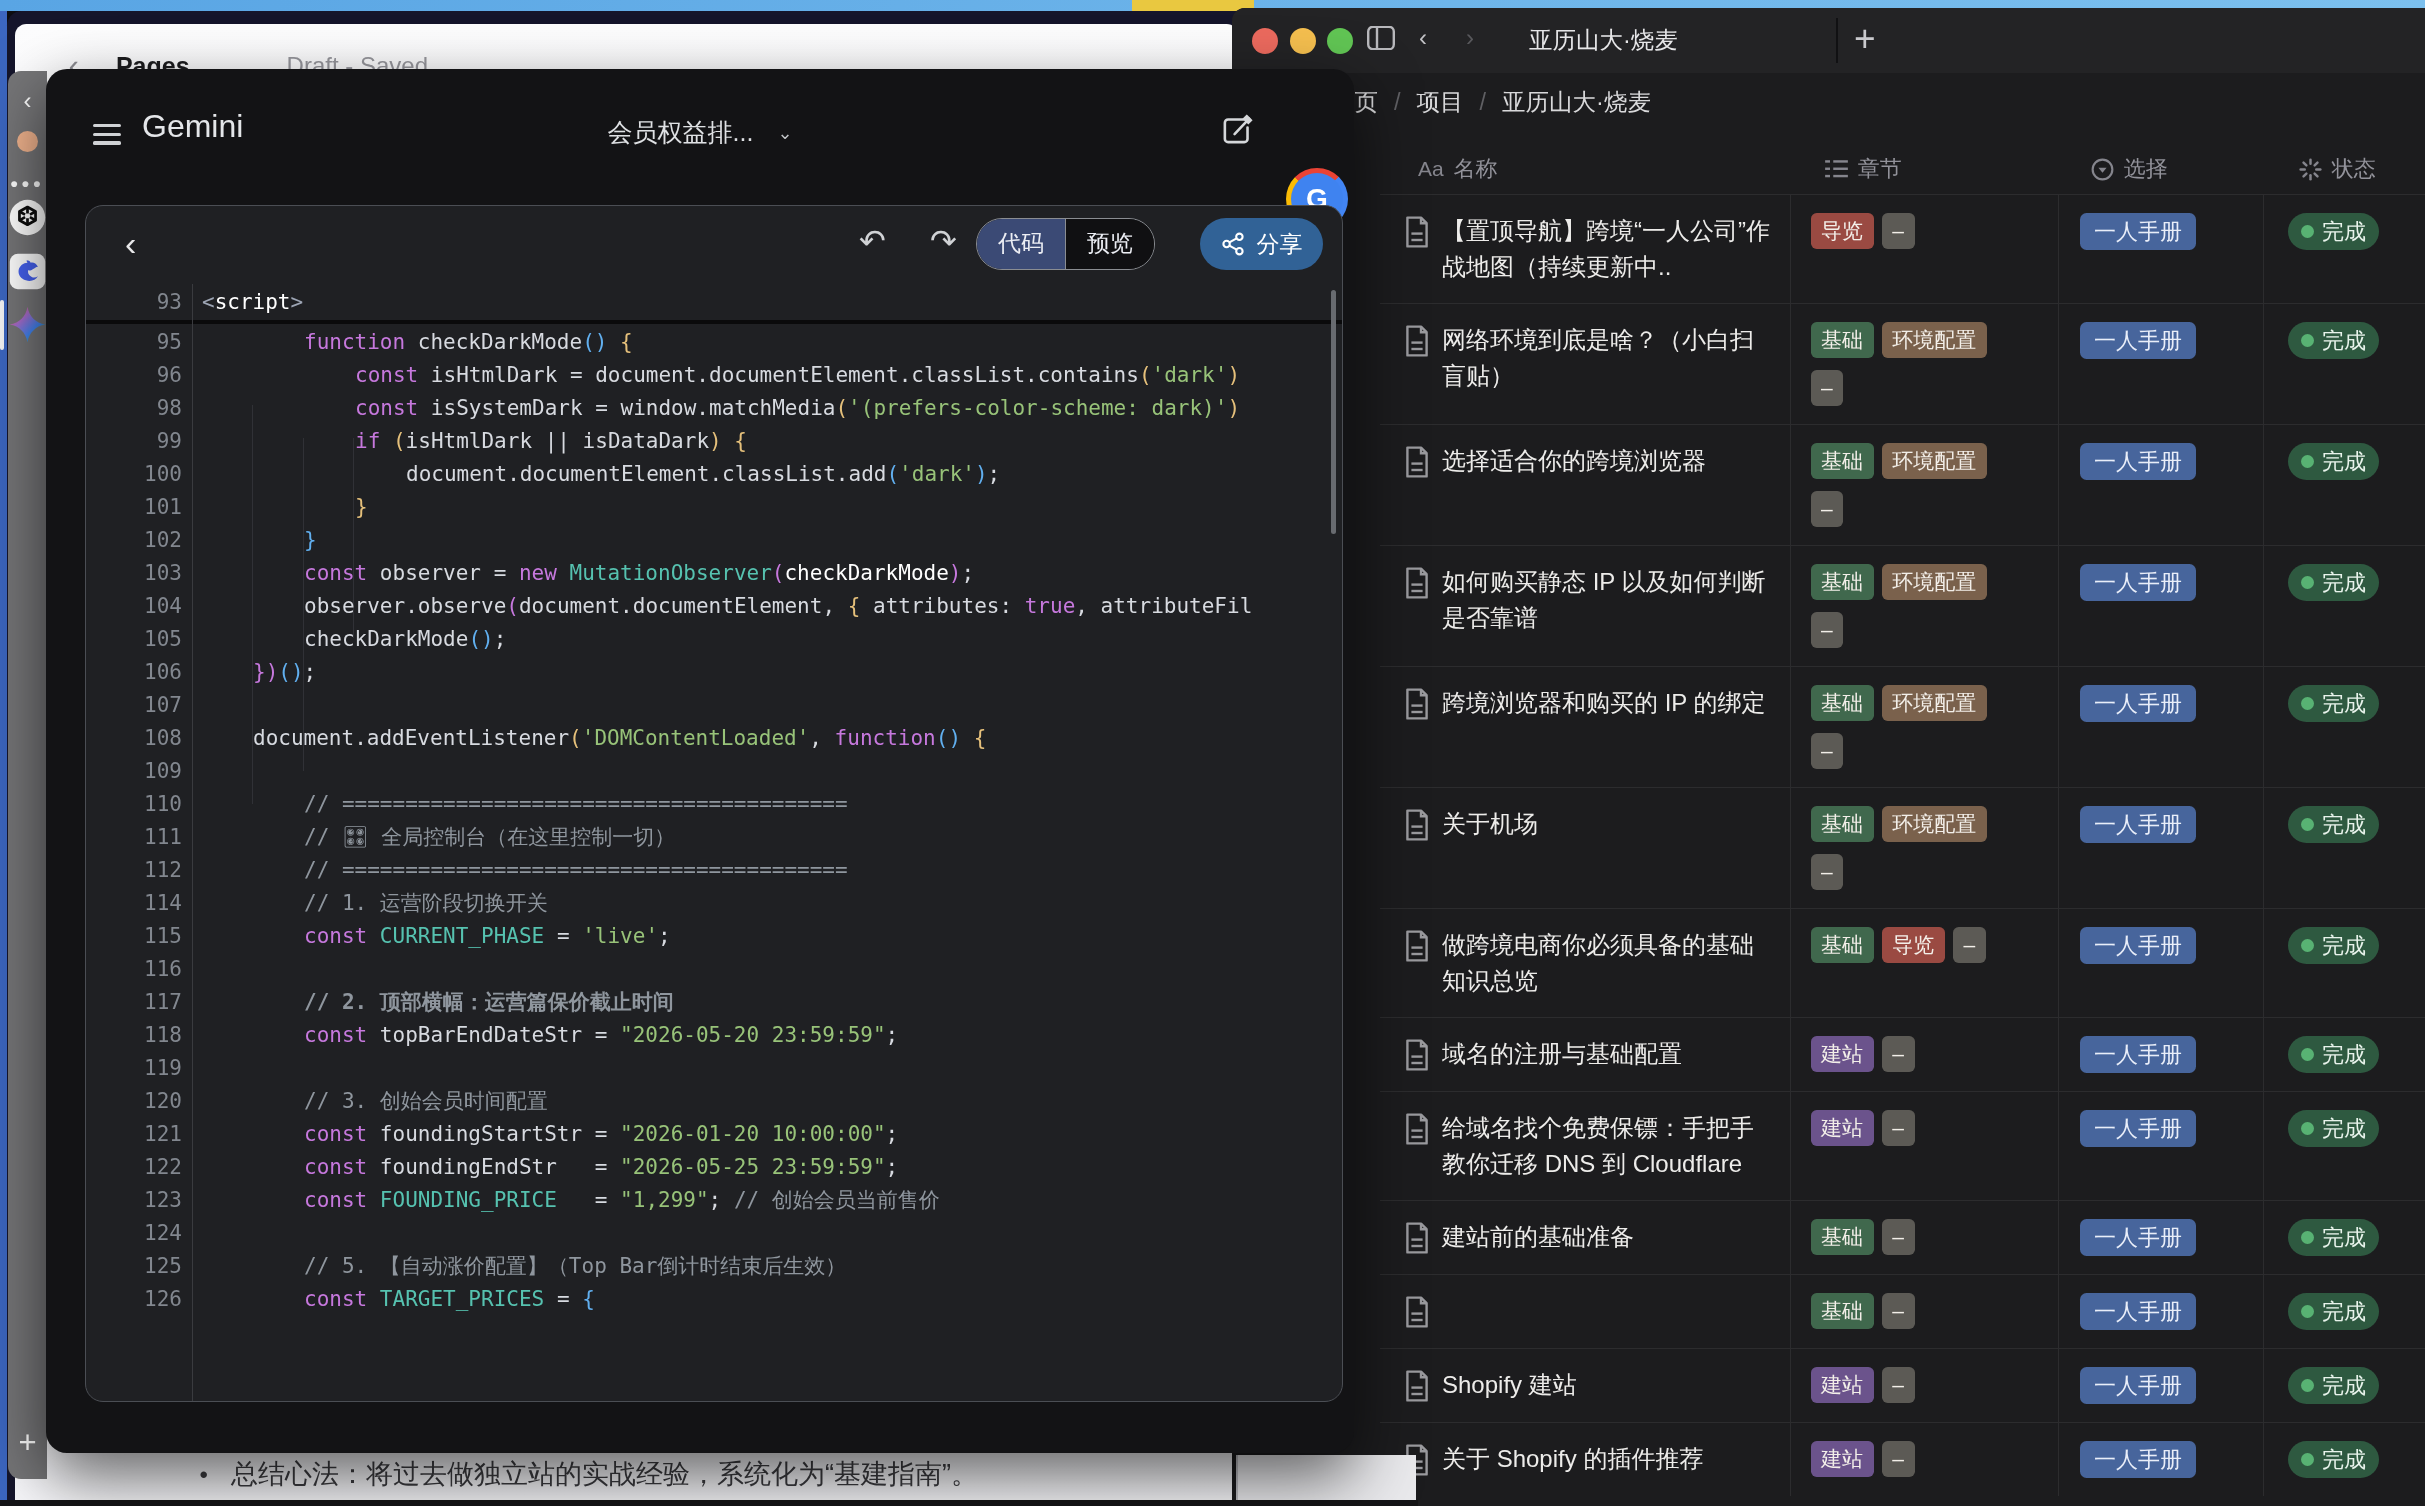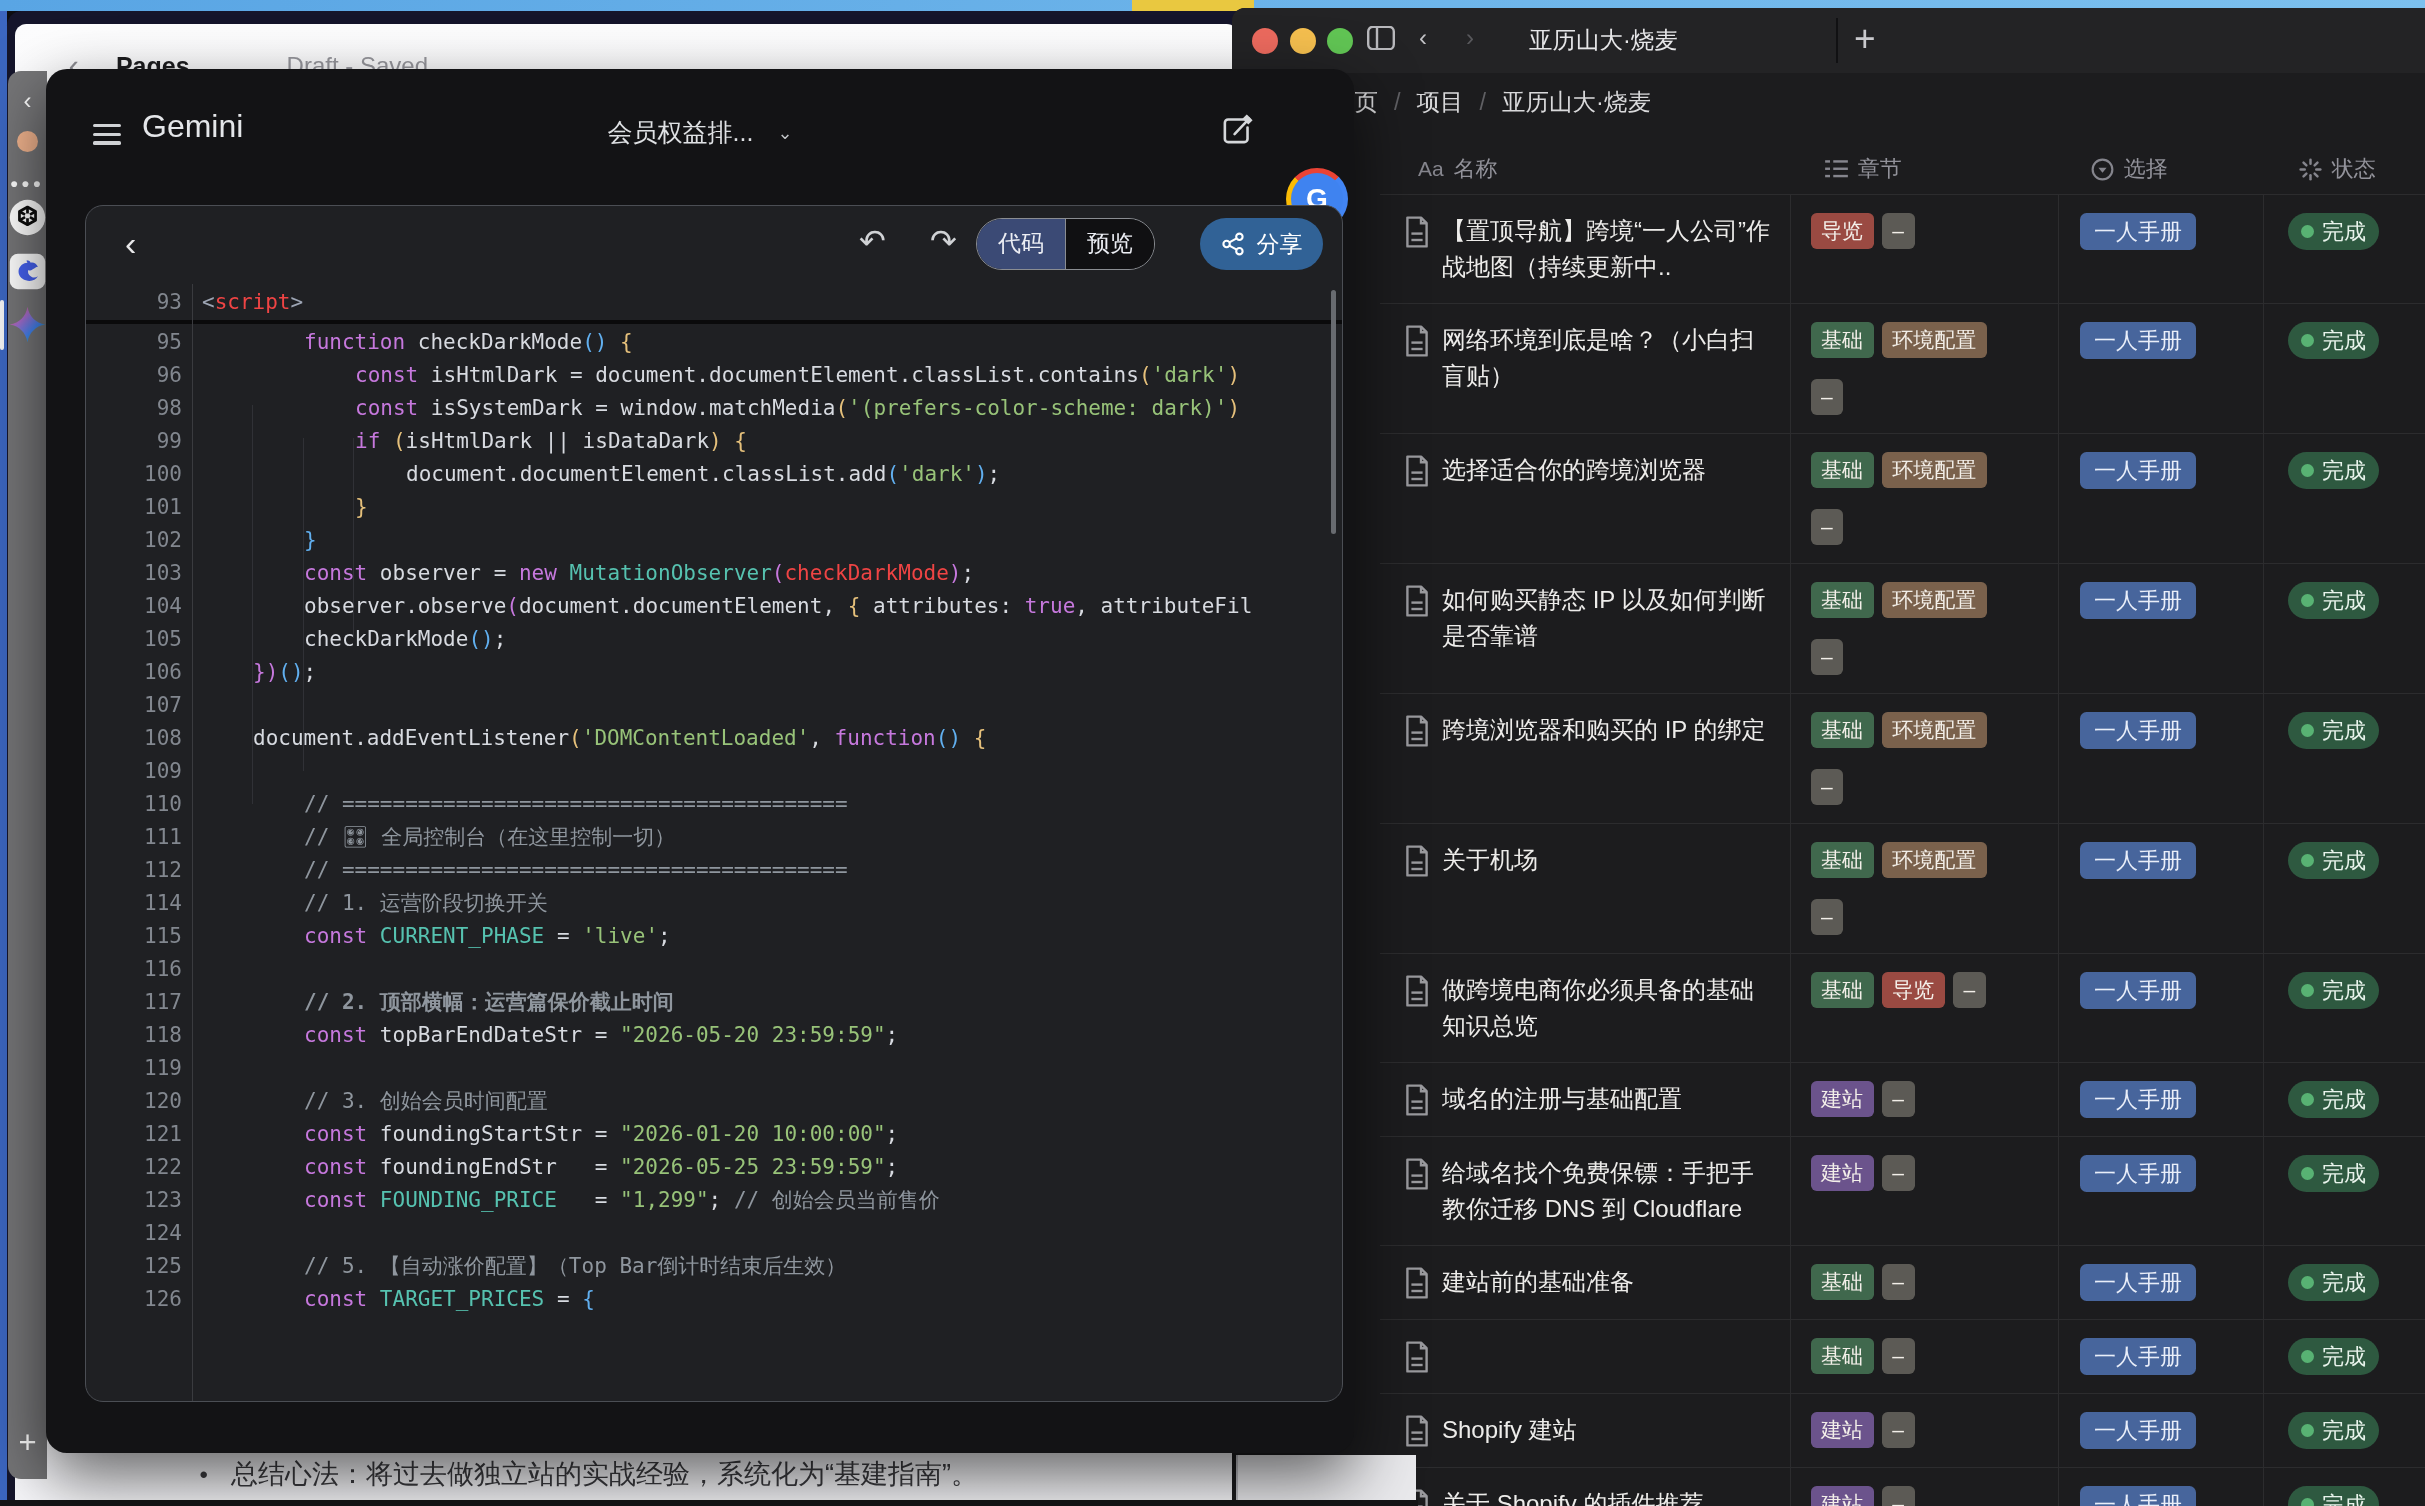--- a/index.html
+++ b/index.html
@@ -50,21 +50,21 @@
   .th-name{width:410px;padding-left:26px;}
   .th-chap{width:268px;padding-left:23px;}
   .th-sel{width:205px;padding-left:21px;}
   .th-stat{width:163px;padding-left:24px;}
   .trow{display:flex;border-top:0.8px solid #2c2c2e;}
   .c{box-sizing:border-box;}
   .c-name{width:410px;padding:18px 14.6px 18px 24px;display:flex;gap:12px;}
   .page-ico{flex:none;margin-top:3.2px;color:#9a9a9e;}
   .row-title{font-size:24px;line-height:36px;color:#edecea;font-weight:500;}
   .c-chap{width:268px;padding:18px 32px 18px 19.5px;border-left:0.8px solid #2c2c2e;
-          display:flex;flex-wrap:wrap;gap:21px 8px;align-content:flex-start;}
+          display:flex;flex-wrap:wrap;gap:12px 8px;align-content:flex-start;}
   .tag{height:36px;padding:0 10.6px;border-radius:5.7px;font-size:21px;line-height:36px;color:#f3efe9;white-space:nowrap;}
   .c-sel{width:205px;padding:18px 0 18px 21px;border-left:0.8px solid #2c2c2e;}
   .sel-pill{display:inline-block;height:37px;padding:0 14px;border-radius:6.5px;font-size:22px;line-height:37px;color:#e9eef9;}
   .c-stat{width:163px;padding:18px 0 18px 24px;border-left:0.8px solid #2c2c2e;}
   .status-pill{display:inline-flex;align-items:center;gap:8px;height:37px;padding:0 13px;border-radius:18.7px;color:#e8f3eb;font-size:22px;}
   .status-dot{width:13px;height:13px;border-radius:50%;}
 
   
   #app-sidebar{left:8px;top:71px;width:39px;height:1408px;background:#757577;border-radius:13px 0 0 13px;z-index:5;}
   .sb-item{position:absolute;left:0;width:39px;display:flex;justify-content:center;color:#fff;}
@@ -115,21 +115,21 @@
   .code-row.first{height:36px;line-height:36px;}
   .ln{width:96px;text-align:right;color:#82878f;flex:none;}
   .lc{padding-left:20px;flex:none;}
   #code-divider{height:4px;background:#0a0a0b;margin-bottom:1.6px;}
   .guide{position:absolute;width:0.8px;background:#303136;}
   #guide1{left:166px;top:199px;height:399px;}
   #guide2{left:217px;top:232px;height:333px;}
   #guide3{left:267px;top:232px;height:200px;}
   #code-scroll{position:absolute;right:5.7px;top:84px;width:5.7px;height:244px;background:#686b70;border-radius:3.2px;}
   .k{color:#c678dd;} .s{color:#98c379;} .c1{color:#8f969e;} .w{color:#d7dae0;}
-  .t{color:#56c2b0;} .f{color:#ef4444;} .y{color:#e5c07b;} .p{color:#c678dd;}
+  .t{color:#56c2b0;} .f{color:#ffffff;} .y{color:#e5c07b;} .p{color:#c678dd;}
   .b{color:#61afef;} .g{color:#9da5b4;}
   svg{display:block;}
 </style>
 </head>
 <body>
 
 <div id="screen">
 
   <div class="abs" id="wallpaper-strip"></div>
   <div class="abs" id="wallpaper-yellow"></div>

